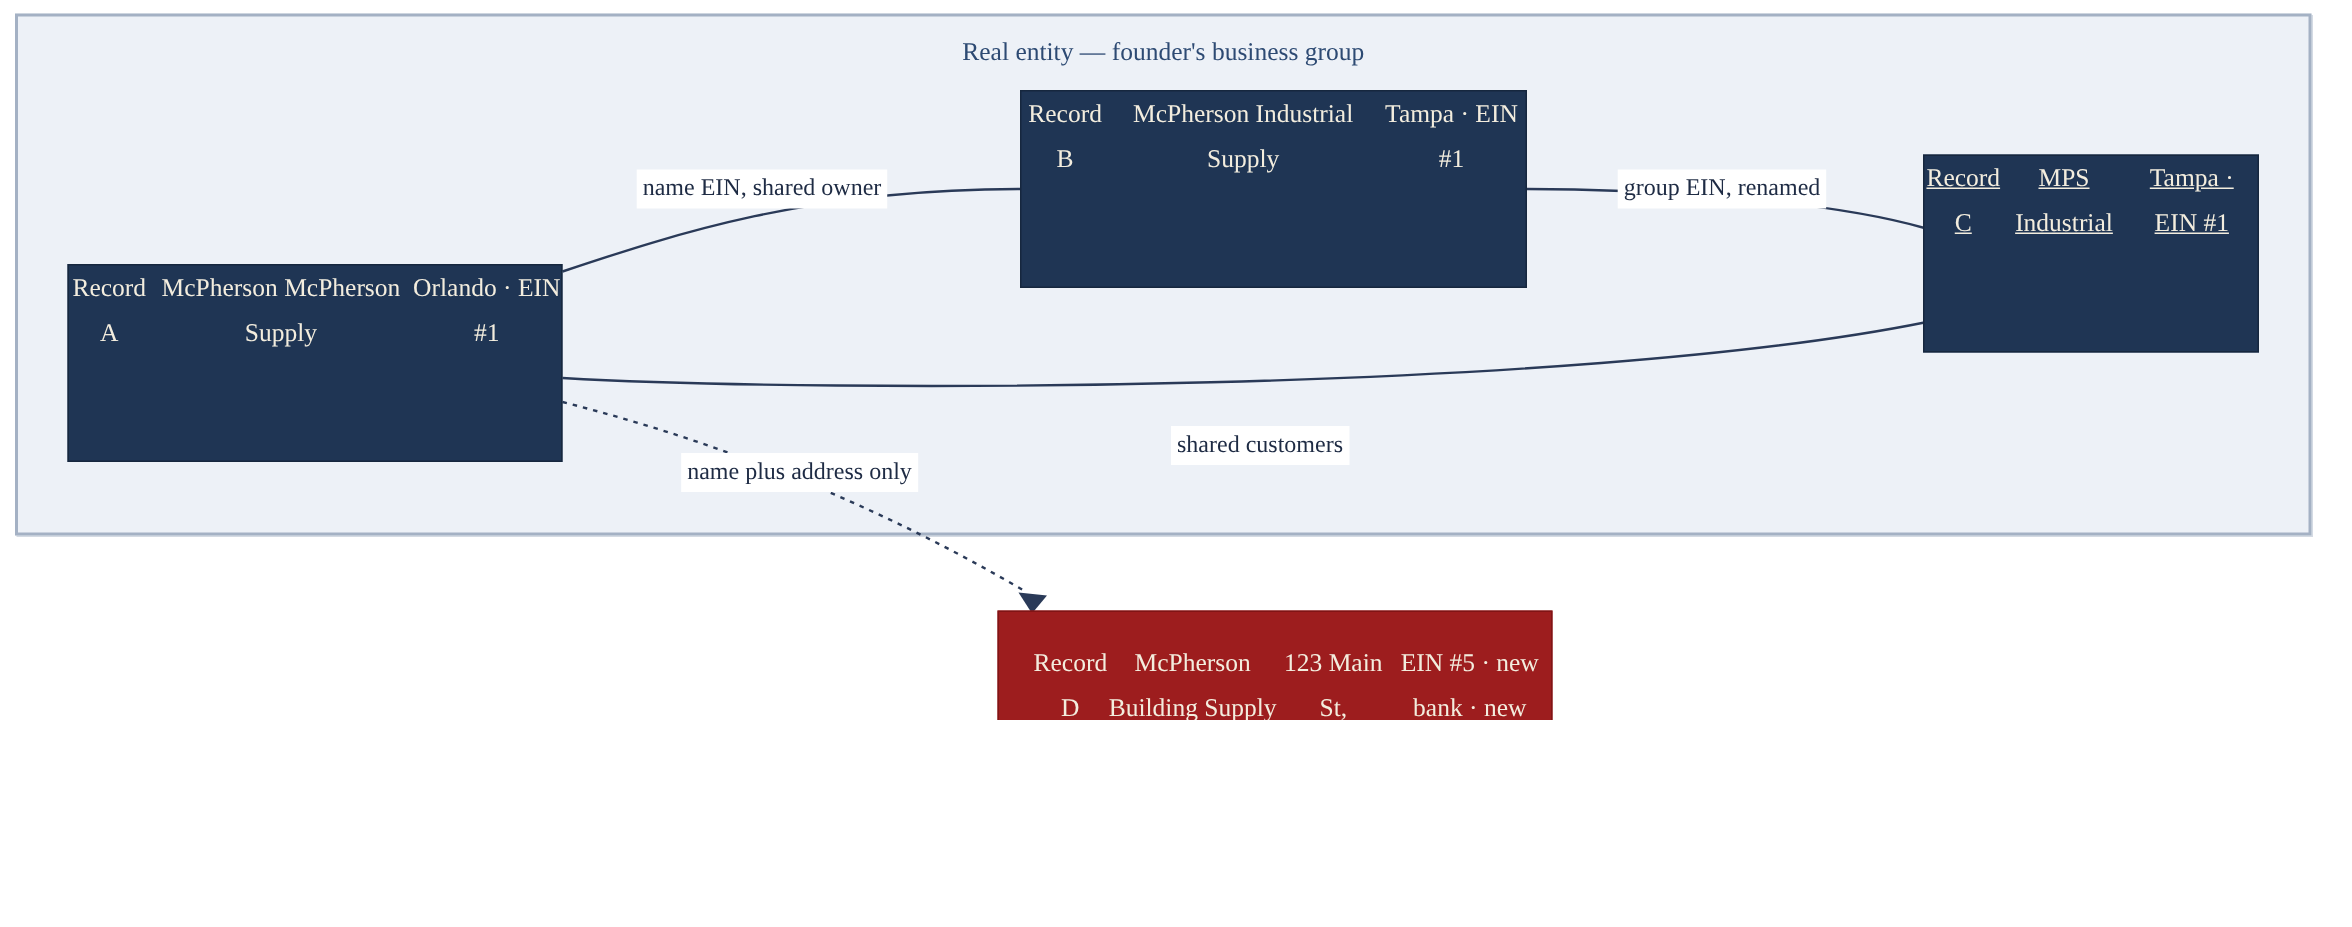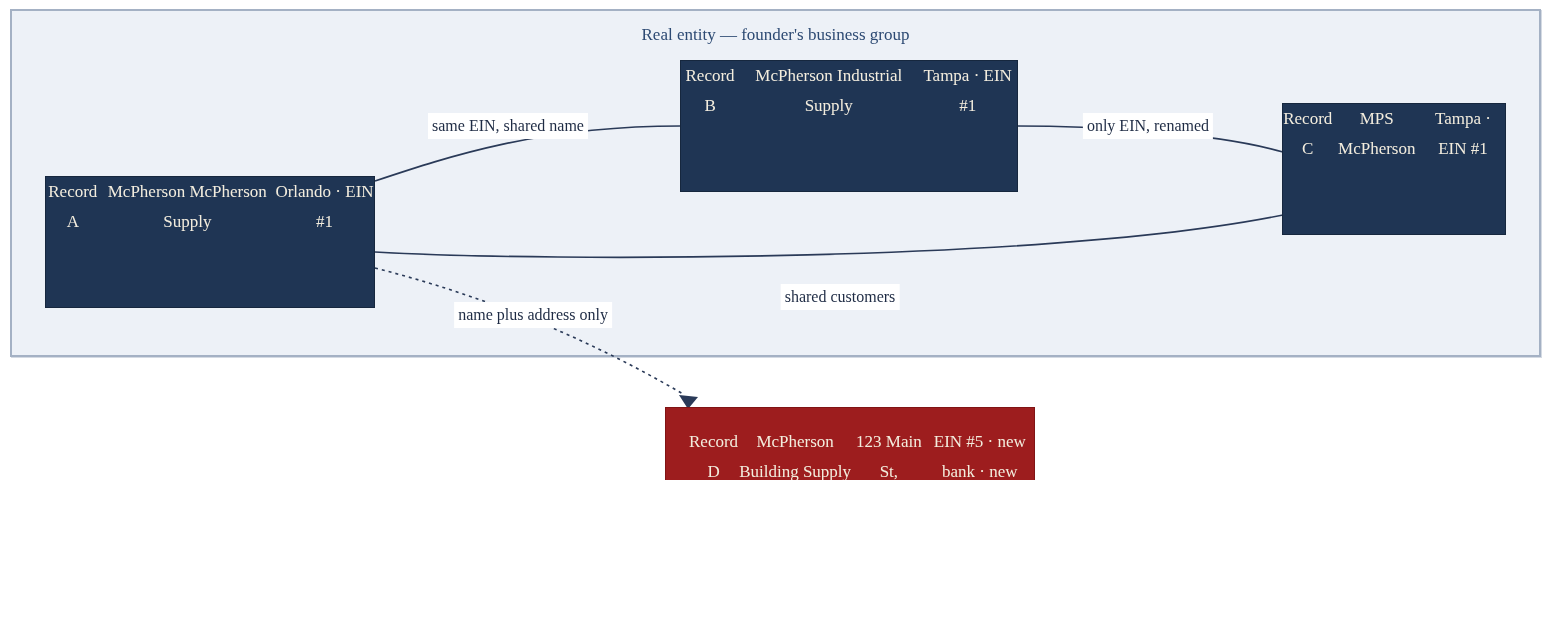--- a/index.html
+++ b/index.html
@@ -76,21 +76,21 @@
   .node-navy{
     background:var(--node-navy);
     border:1px solid var(--node-navy-border);
   }
   .node-red{
     background:var(--node-red);
     border:1px solid var(--node-red-border);
   }
   #node-a{left:45px;  top:176px; width:330px; height:132px;}
   #node-b{left:680px; top:60px;  width:338px; height:132px;}
-  #node-c{left:1282px;top:103px; width:224px; height:132px;}
+  #node-c{left:1282px;top:103px; width:224px; height:132px;text-decoration:underline;}
   #node-d{left:665px; top:407px; width:370px; height:193px; justify-content:flex-start; padding-top:19px;padding-left:23px;}
   .edge-label{
     position:absolute;
     transform:translate(-50%,-50%);
     background:var(--label-bg);
     color:var(--label-text);
     font-size:16px;
     line-height:22px;
     padding:2px 4px;
     white-space:nowrap;
@@ -124,29 +124,29 @@
   </div>
 
   <div id="node-b" class="node node-navy">
     <span>Record B</span>
     <span>McPherson Industrial Supply</span>
     <span>Tampa · EIN #1</span>
   </div>
 
   <div id="node-c" class="node node-navy">
     <span>Record C</span>
-    <span>MPS McPherson</span>
+    <span>MPS Industrial</span>
     <span>Tampa · EIN #1</span>
   </div>
 
   <div id="node-d" class="node node-red">
     <span>Record D</span>
     <span>McPherson Building Supply LLC</span>
     <span>123 Main St, Orlando</span>
     <span>EIN #5 · new bank · new owner</span>
   </div>
 
-  <div id="label-a-b" class="edge-label">same EIN, shared name</div>
-  <div id="label-b-c" class="edge-label">only EIN, renamed</div>
+  <div id="label-a-b" class="edge-label">name EIN, shared owner</div>
+  <div id="label-b-c" class="edge-label">group EIN, renamed</div>
   <div id="label-a-c" class="edge-label">shared customers</div>
   <div id="label-a-d" class="edge-label">name plus address only</div>
 
 </div>
 
 </body></html>

